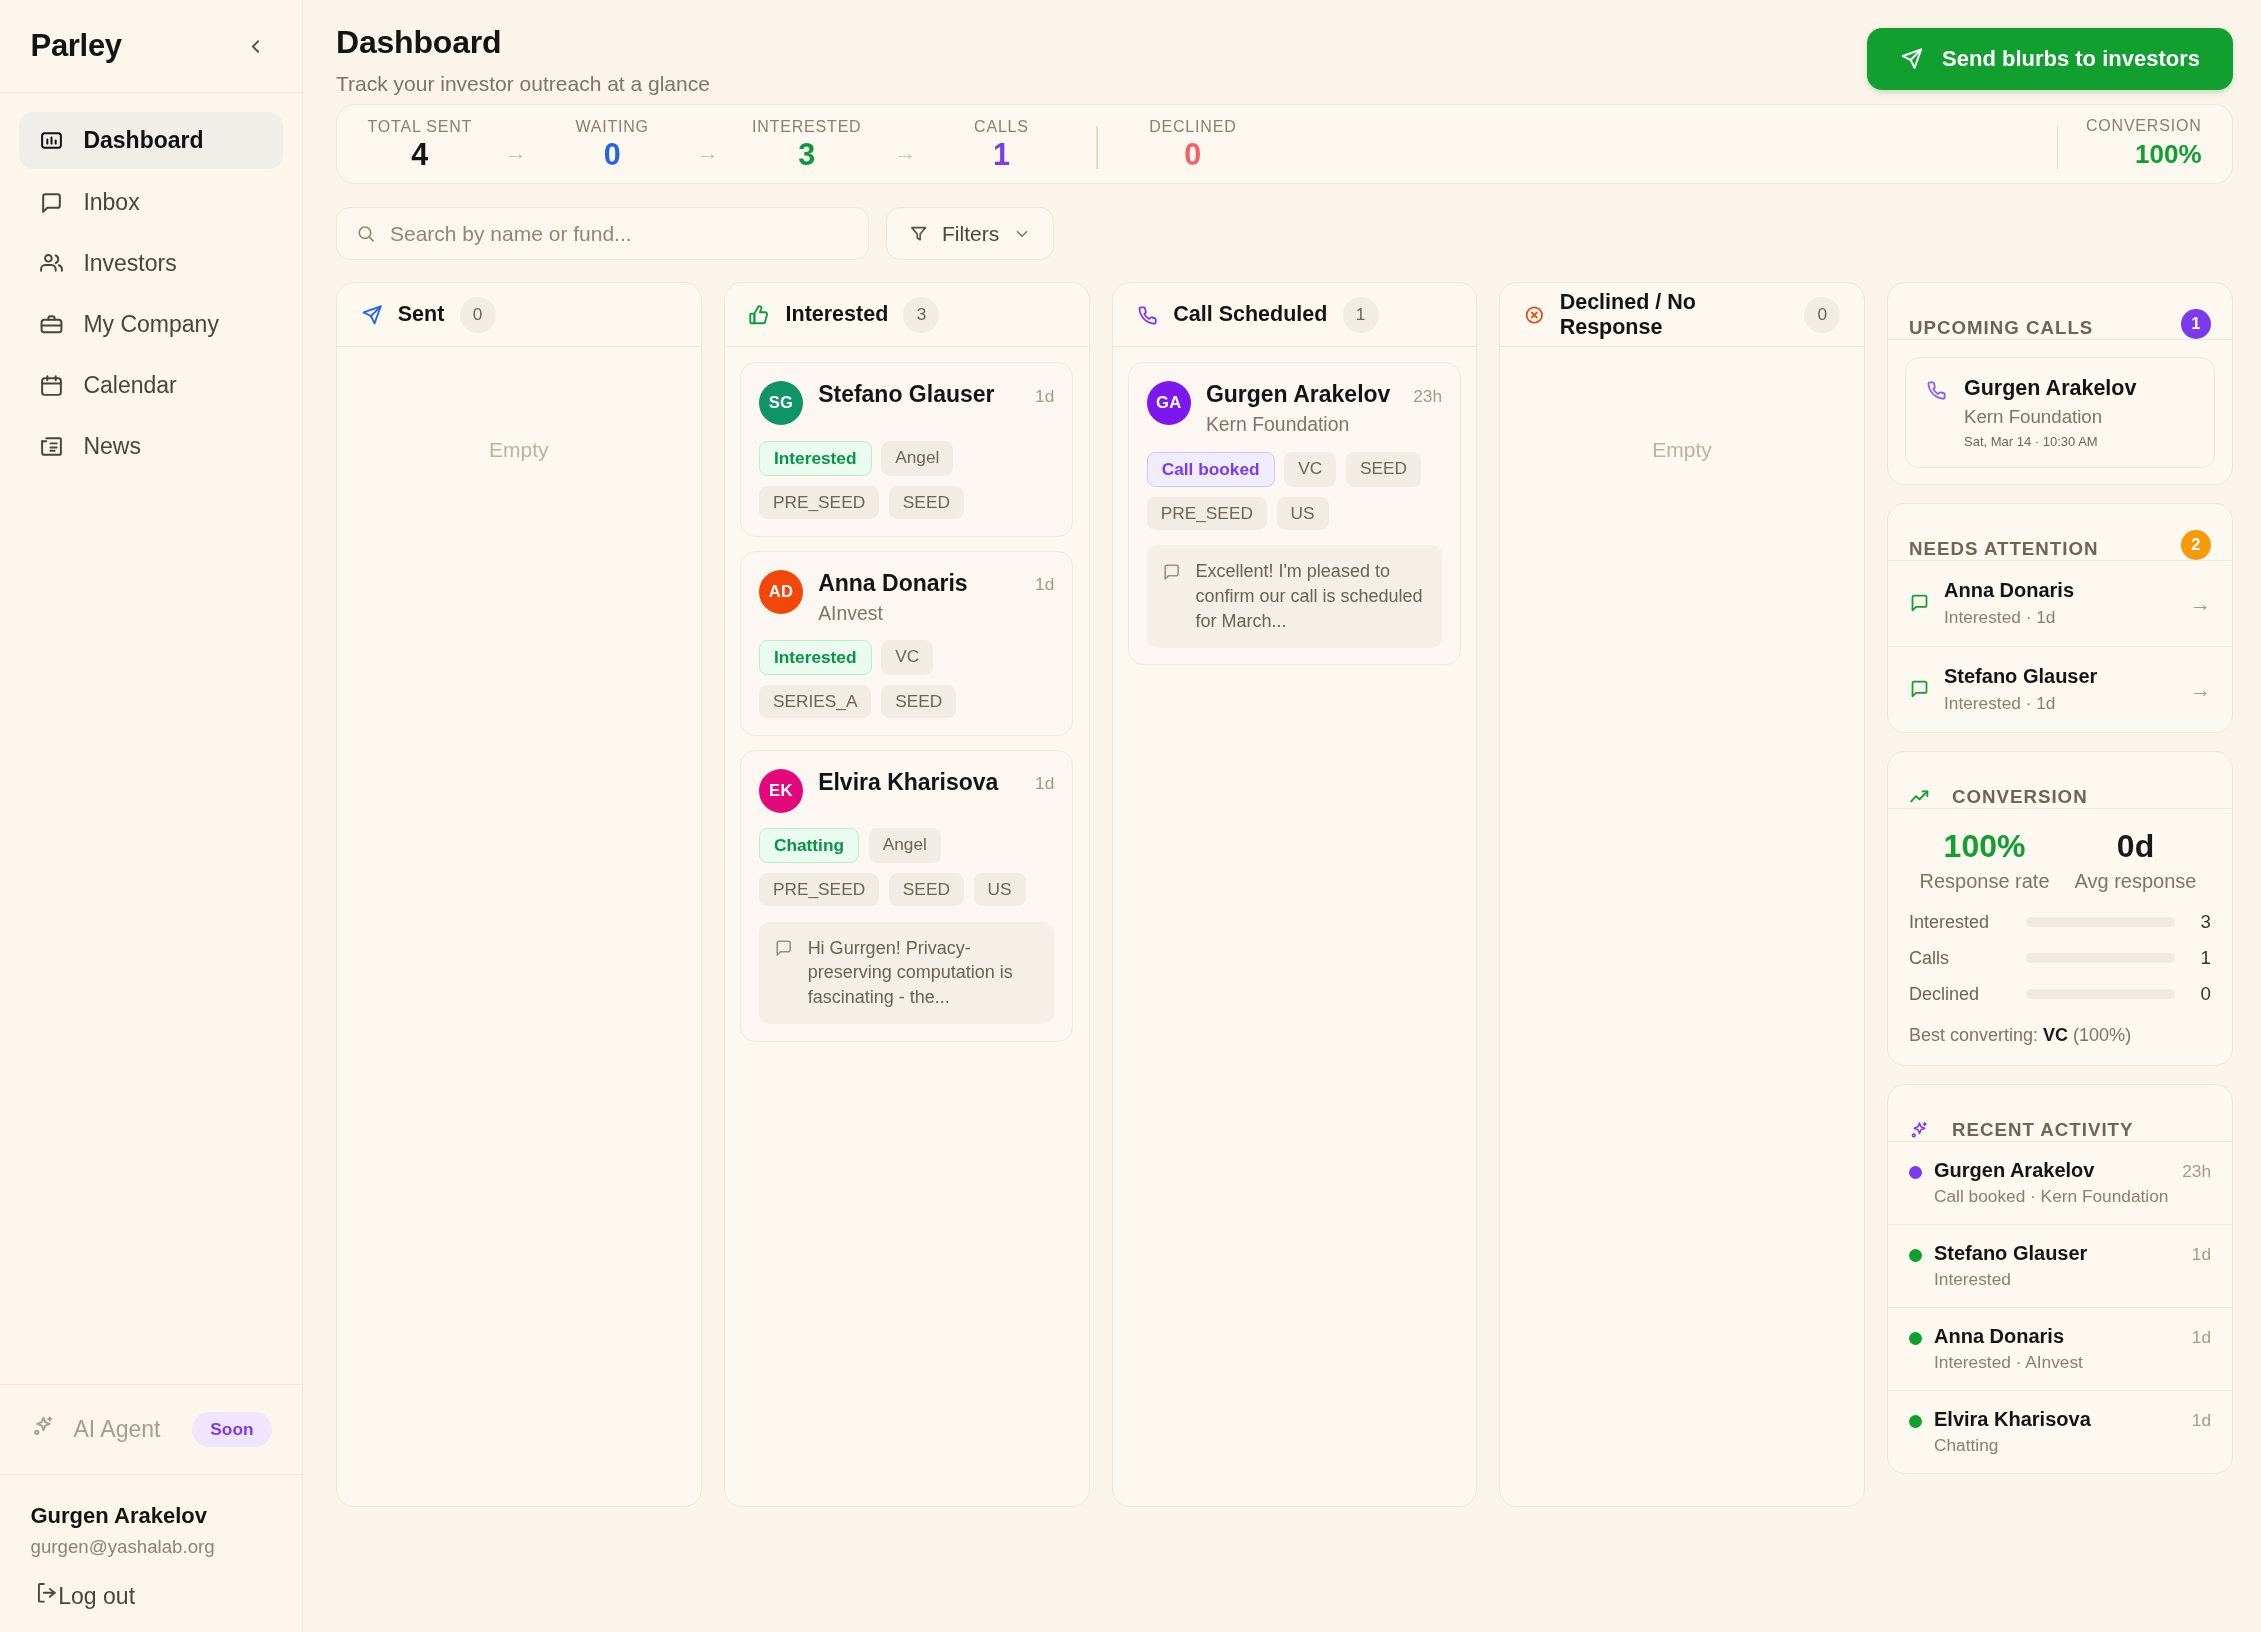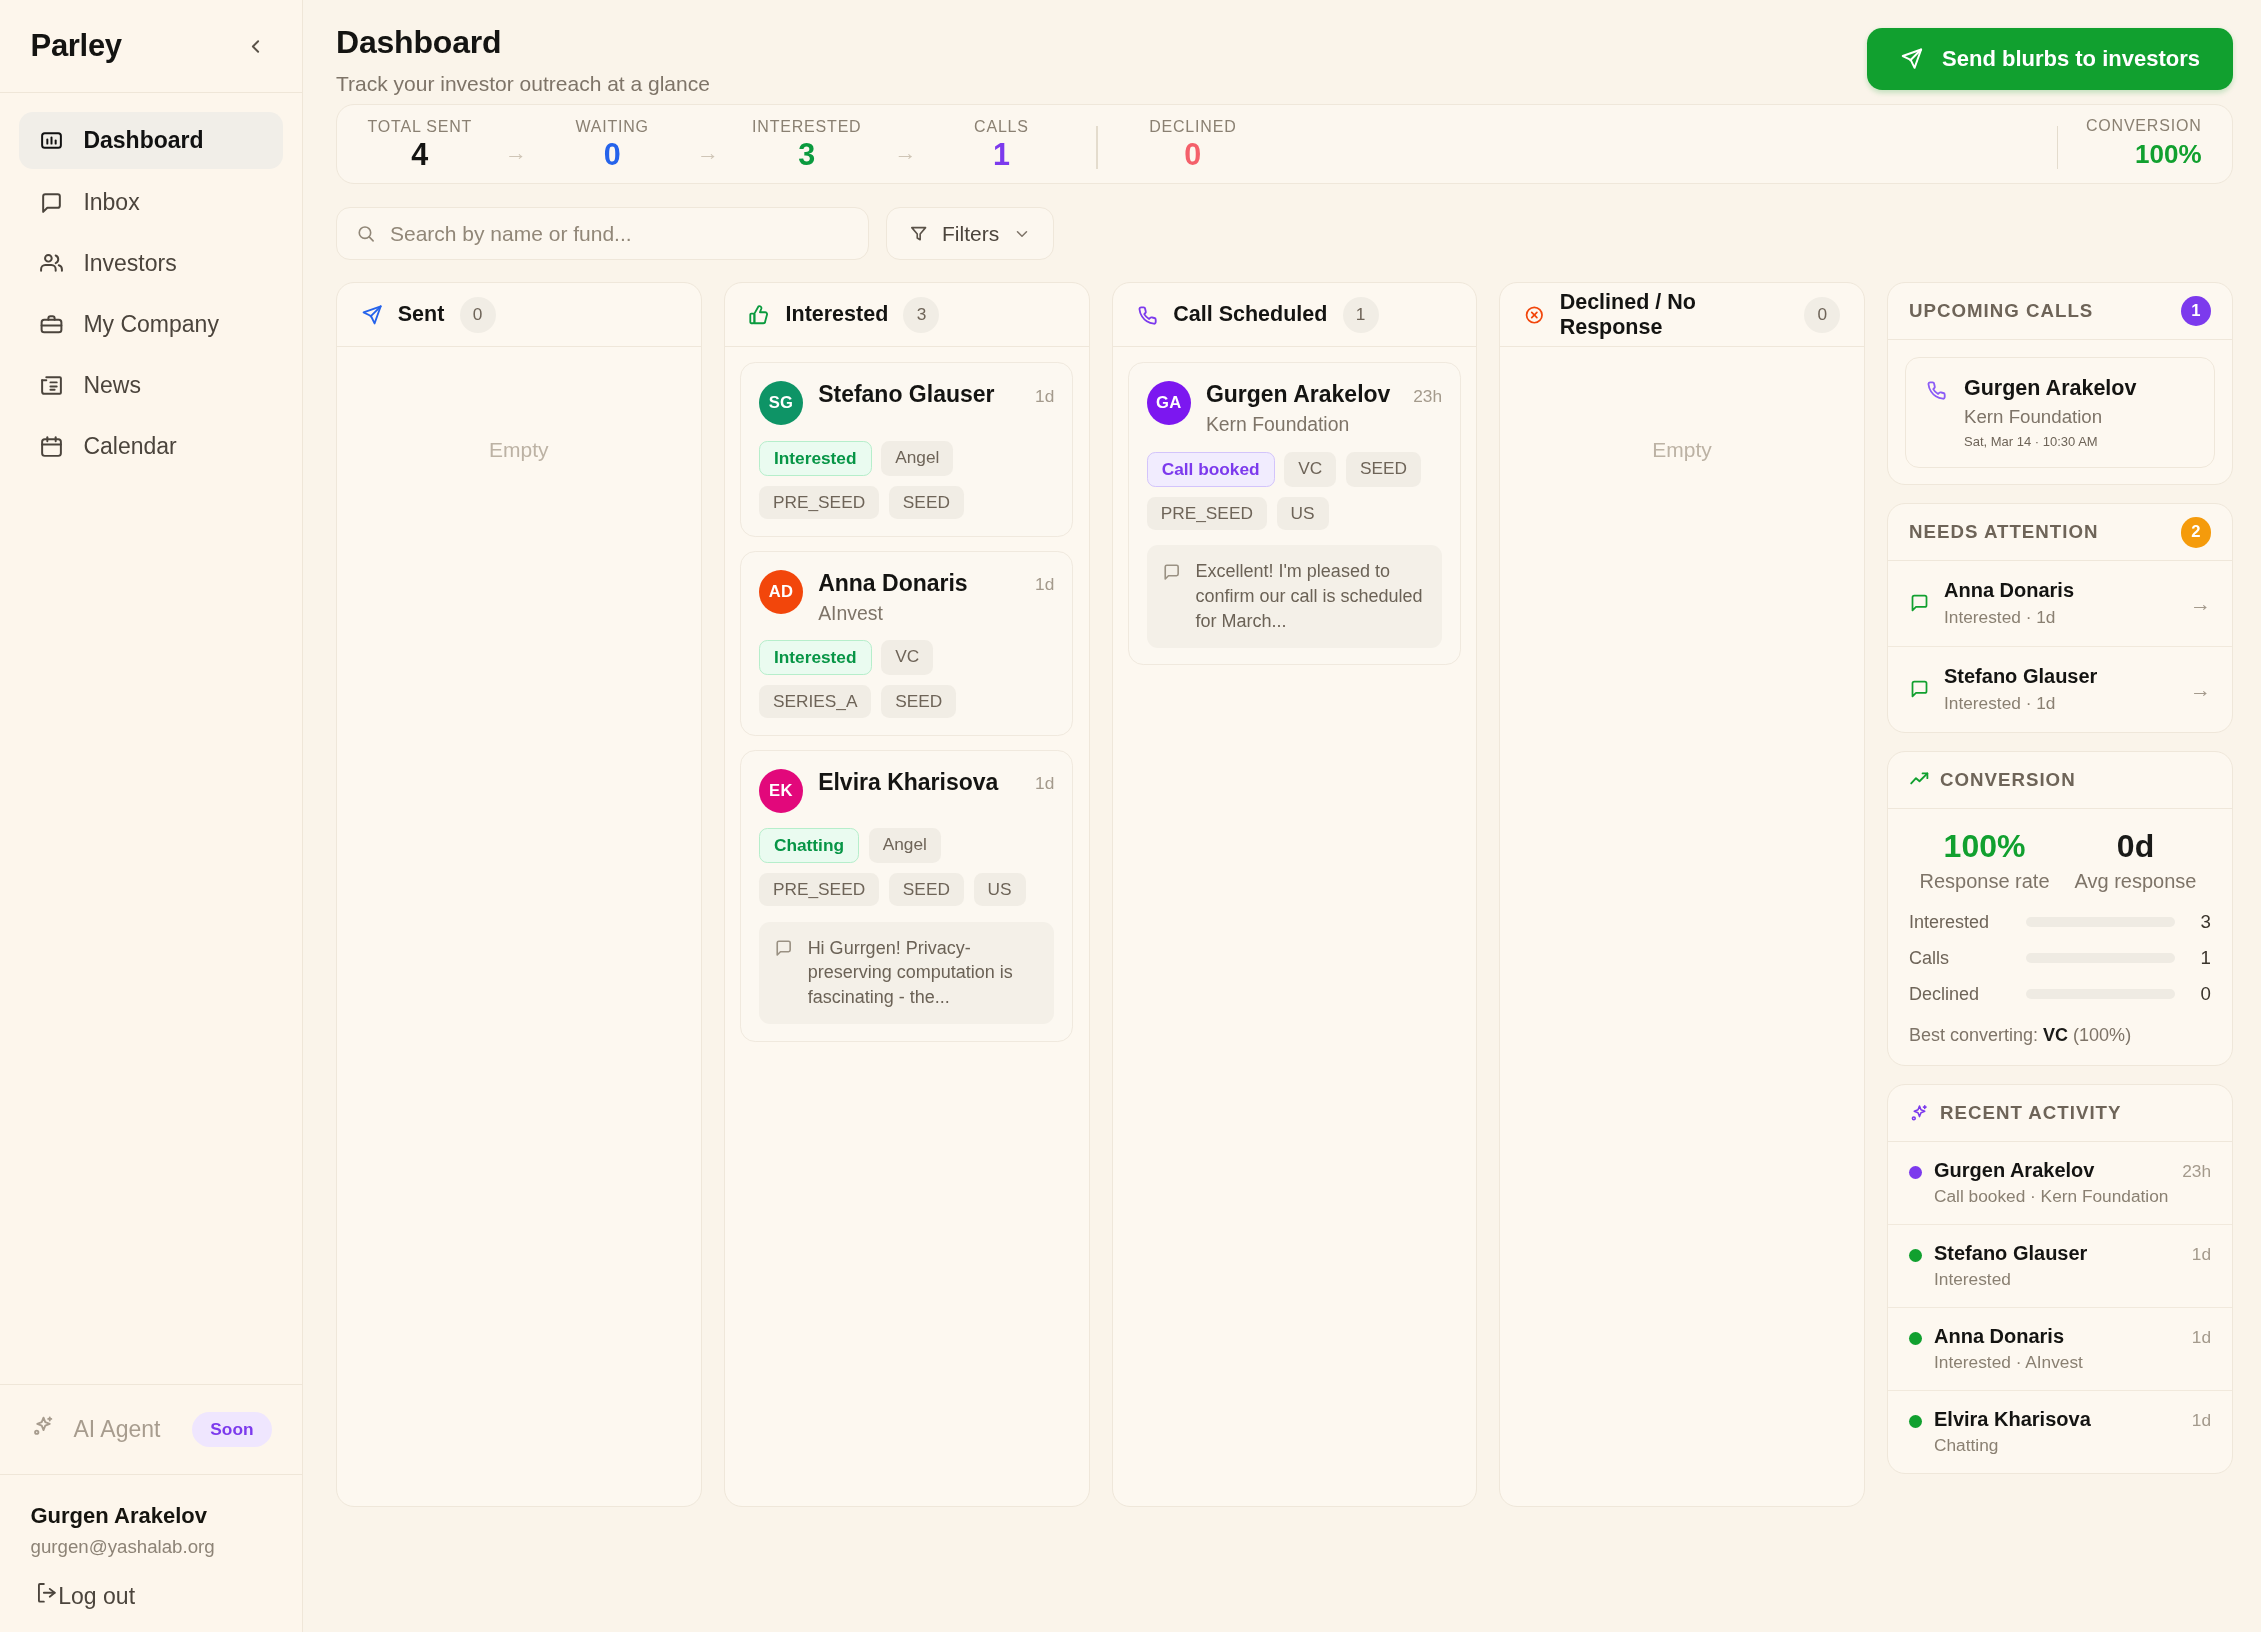--- a/index.html
+++ b/index.html
@@ -157,21 +157,21 @@
     display: flex; gap: 12.5px; align-items: flex-start;
     background: #F4F0E8; border-radius: 11px; padding: 14px 15.2px;
     margin-top: 15.2px; font-size: 18px; color: #6B6256; line-height: 1.38;
   }
   .snippet .ico { flex: 0 0 21px; padding-top: 2.8px; }
 
   
   .rail { width: 346px; flex: 0 0 346px; display: flex; flex-direction: column; gap: 18px; }
   .panel { background: #FDF8F0; border: 1.4px solid #EFE7DA; border-radius: 18px; overflow: hidden; }
   .panel-head {
-    display: flex; align-items: center; gap: 10px;
+    display: flex; align-items: flex-end; gap: 22px;
     padding: 0 21px; height: 57px; border-bottom: 1.4px solid #EFE7DA;
   }
   .panel-title { font-size: 18.7px; font-weight: 600; letter-spacing: 1px; color: #6E6458; }
   .panel-badge {
     margin-left: auto; min-width: 30.5px; height: 30.5px; border-radius: 692px;
     color: #fff; font-size: 16.6px; font-weight: 600;
     display: flex; align-items: center; justify-content: center; padding: 0 8.3px;
   }
   .badge-purple { background: #7C3AED; }
   .badge-orange { background: #F59B0B; }
@@ -263,39 +263,39 @@
               <rect x="2.5" y="7.5" width="19" height="12" rx="2.5"></rect>
               <path d="M9 7.5V6a2 2 0 0 1 2-2h2a2 2 0 0 1 2 2v1.5"></path>
               <line x1="2.5" y1="13" x2="21.5" y2="13"></line>
             </svg>
         </span>
         <span>My Company</span>
       </div>
       <div class="nav-item">
         <span class="ico">
           <svg width="25" height="25" viewBox="0 0 24 24" fill="none" stroke="#4B443C" stroke-width="1.9" stroke-linecap="round" stroke-linejoin="round">
+              <rect x="3" y="5" width="18" height="16" rx="2.5"></rect>
+              <line x1="3" y1="10" x2="21" y2="10"></line>
+              <line x1="8" y1="3" x2="8" y2="7"></line>
+              <line x1="16" y1="3" x2="16" y2="7"></line>
+            </svg>
+        </span>
+        <span>Calendar</span>
+      </div>
+      <div class="nav-item">
+        <span class="ico">
+          <svg width="25" height="25" viewBox="0 0 24 24" fill="none" stroke="#4B443C" stroke-width="1.9" stroke-linecap="round" stroke-linejoin="round">
               <path d="M7 4h13a1 1 0 0 1 1 1v14a1 1 0 0 1-1 1H5a2 2 0 0 1-2-2V7"></path>
               <line x1="3" y1="7" x2="7" y2="7"></line>
               <line x1="11" y1="9" x2="17" y2="9"></line>
               <line x1="11" y1="13" x2="17" y2="13"></line>
               <line x1="11" y1="16" x2="15" y2="16"></line>
             </svg>
         </span>
         <span>News</span>
-      </div>
-      <div class="nav-item">
-        <span class="ico">
-          <svg width="25" height="25" viewBox="0 0 24 24" fill="none" stroke="#4B443C" stroke-width="1.9" stroke-linecap="round" stroke-linejoin="round">
-              <rect x="3" y="5" width="18" height="16" rx="2.5"></rect>
-              <line x1="3" y1="10" x2="21" y2="10"></line>
-              <line x1="8" y1="3" x2="8" y2="7"></line>
-              <line x1="16" y1="3" x2="16" y2="7"></line>
-            </svg>
-        </span>
-        <span>Calendar</span>
       </div>
     </nav>
 
     <div class="sb-spacer"></div>
 
     <div class="ai-agent">
       <span class="ico">
         <svg width="25" height="25" viewBox="0 0 24 24" fill="none" stroke="#A79C8E" stroke-width="1.8" stroke-linecap="round" stroke-linejoin="round">
             <path d="M12 3.5l1.7 4.3 4.3 1.7-4.3 1.7L12 15.5l-1.7-4.3L6 9.5l4.3-1.7z"></path>
             <circle cx="5.5" cy="17.5" r="1.6"></circle>

